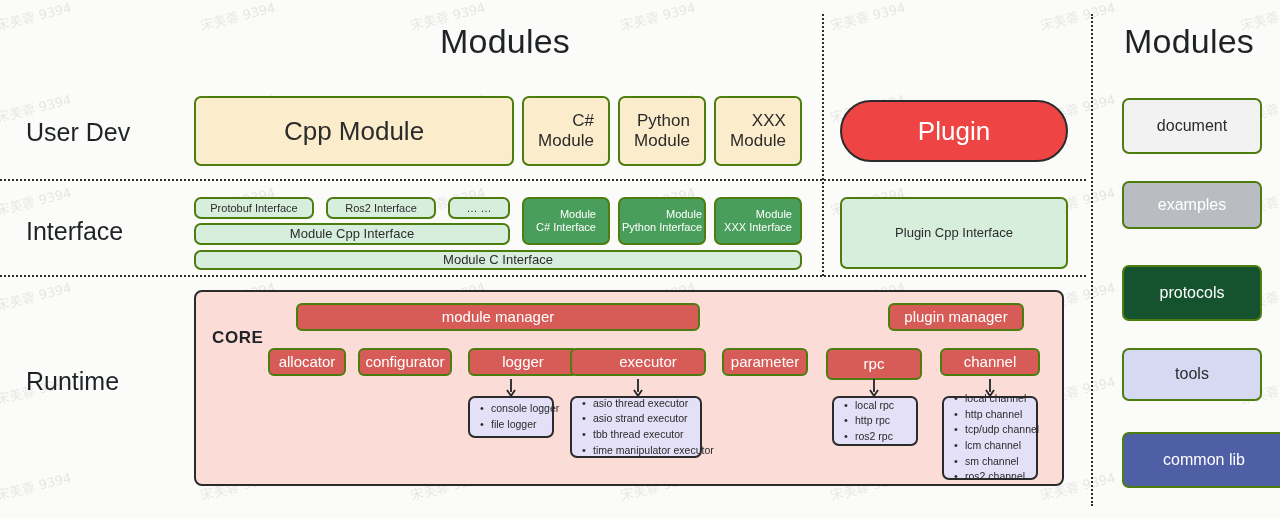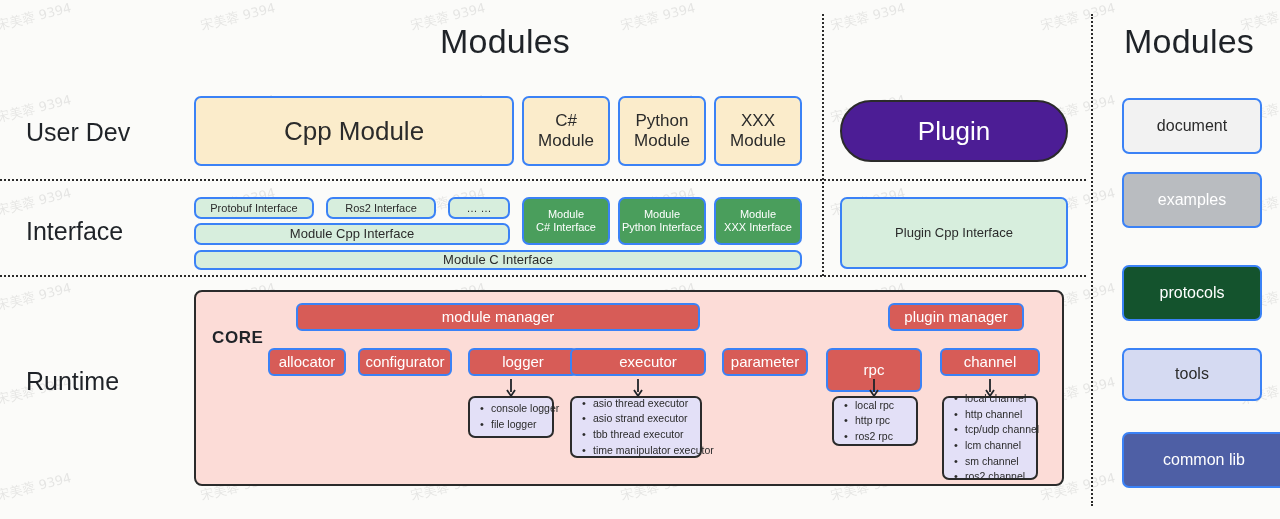--- a/index.html
+++ b/index.html
@@ -51,41 +51,41 @@
   .vline {
     position: absolute; width: 0;
     border-left: 2px dotted #2b2b2b;
   }
   #vline-1 { left: 822px;  top: 14px; height: 262px; }
   #vline-2 { left: 1091px; top: 14px; height: 492px; }
 
   
   .box {
     position: absolute;
-    border: 2px solid #3b82f6;
+    border: 2px solid #4d7c0f;
     border-radius: 7px;
     display: flex;
     align-items: center;
     justify-content: center;
-    text-align: center;
+    text-align: right;
     line-height: 1.18;
     white-space: pre-line;
   }
 
   
   .mod {
     background: #fbeccb;
     color: #2b2b2b;
     font-size: 26px;
   }
   .mod.small { font-size: 17px; }
 
   
   .plugin {
-    background: #4c1d95;
+    background: #ef4444;
     color: #ffffff;
     font-size: 26px;
     border-color: #2b2b2b;
     border-radius: 31px;
   }
 
   
   .ifc-light {
     background: #d7eedd;
     color: #2b2b2b;
@@ -262,37 +262,37 @@
   <div class="box ifc-dark" style="left:522px;top:197px;width:88px;height:48px;">Module
 C# Interface</div>
   <div class="box ifc-dark" style="left:618px;top:197px;width:88px;height:48px;">Module
 Python Interface</div>
   <div class="box ifc-dark" style="left:714px;top:197px;width:88px;height:48px;">Module
 XXX Interface</div>
 
   <div class="box ifc-light big" style="left:840px;top:197px;width:228px;height:72px;">Plugin Cpp Interface</div>
 
   <div class="box other other-document" style="left:1122px;top:98px;width:140px;height:56px;">document</div>
-  <div class="box other other-examples" style="left:1122px;top:172px;width:140px;height:56px;">examples</div>
+  <div class="box other other-examples" style="left:1122px;top:181px;width:140px;height:48px;">examples</div>
   <div class="box other other-protocols" style="left:1122px;top:265px;width:140px;height:56px;">protocols</div>
   <div class="box other other-tools" style="left:1122px;top:348px;width:140px;height:53px;">tools</div>
   <div class="box other other-commonlib" style="left:1122px;top:432px;width:164px;height:56px;">common lib</div>
 
   <div id="core-panel"></div>
   <div id="core-label">CORE</div>
 
   <div class="box core-red mgr" style="left:296px;top:303px;width:404px;height:28px;">module manager</div>
   <div class="box core-red mgr" style="left:888px;top:303px;width:136px;height:28px;">plugin manager</div>
 
   <div class="box core-red" style="left:268px;top:348px;width:78px;height:28px;">allocator</div>
   <div class="box core-red" style="left:358px;top:348px;width:94px;height:28px;">configurator</div>
   <div class="box core-red" style="left:468px;top:348px;width:110px;height:28px;">logger</div>
   <div class="box core-red" style="left:570px;top:348px;width:136px;height:28px;padding-left:20px;">executor</div>
   <div class="box core-red" style="left:722px;top:348px;width:86px;height:28px;">parameter</div>
-  <div class="box core-red" style="left:826px;top:348px;width:96px;height:44px;">rpc</div>
+  <div class="box core-red" style="left:826px;top:348px;width:96px;height:32px;">rpc</div>
   <div class="box core-red" style="left:940px;top:348px;width:100px;height:28px;">channel</div>
 
   <div class="arrow" style="left:504px;top:378px;">
     <svg width="14" height="20" viewBox="0 0 14 20" aria-hidden="true">
         <path d="M7 1 L7 14" stroke="#1f2328" stroke-width="1.8" fill="none"></path>
         <path d="M3 12 L7 18 L11 12" stroke="#1f2328" stroke-width="1.8" fill="none"></path>
       </svg>
   </div>
   <div class="arrow" style="left:631px;top:378px;">
     <svg width="14" height="20" viewBox="0 0 14 20" aria-hidden="true">

